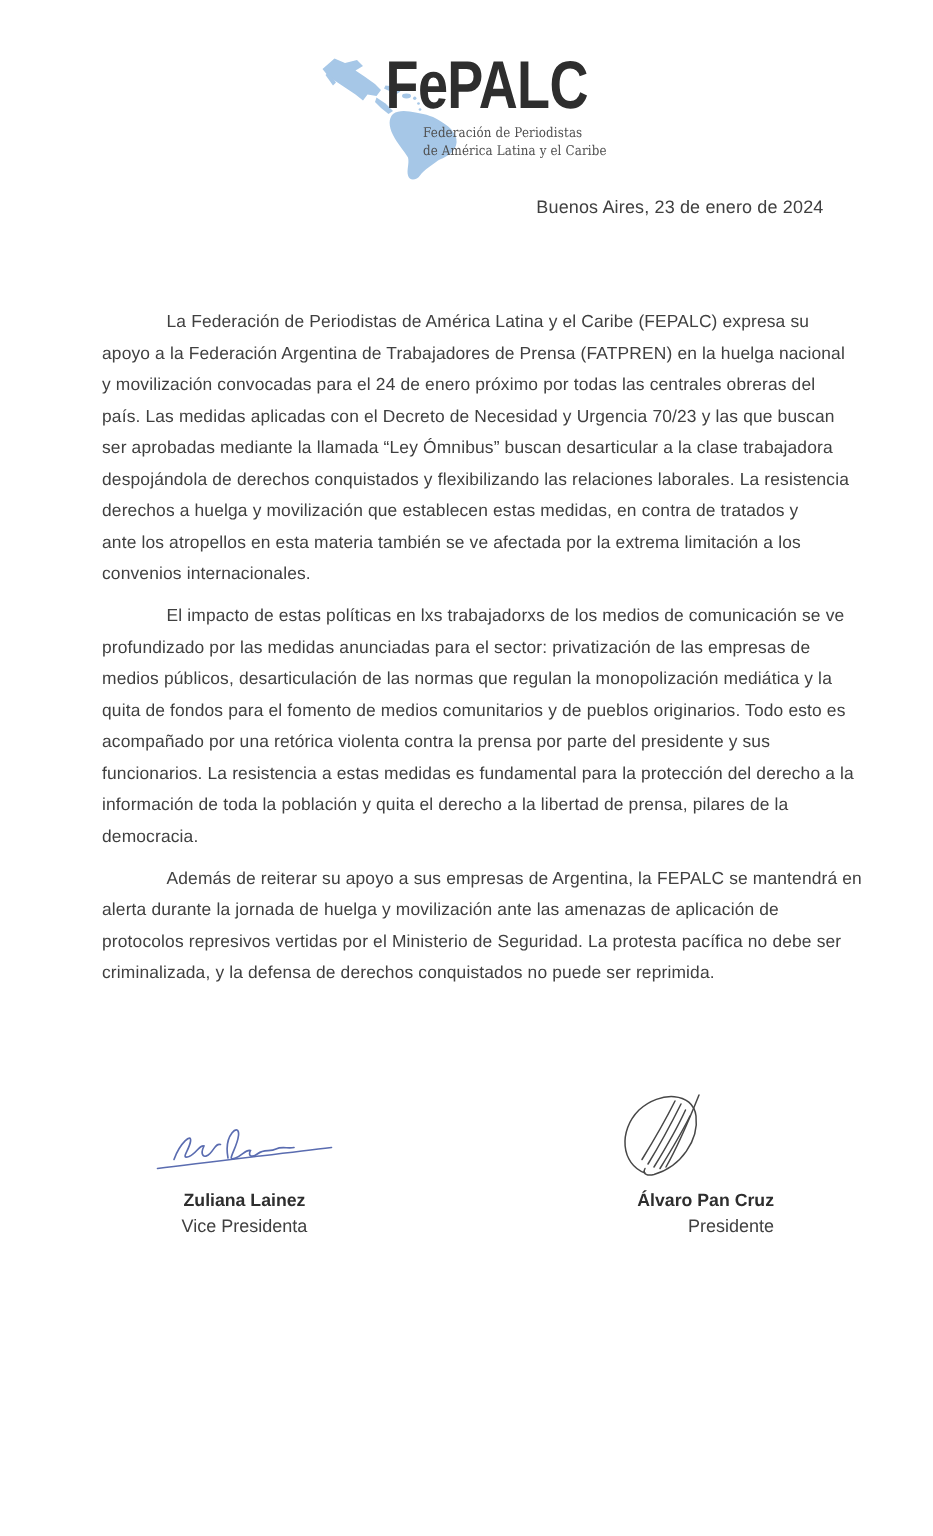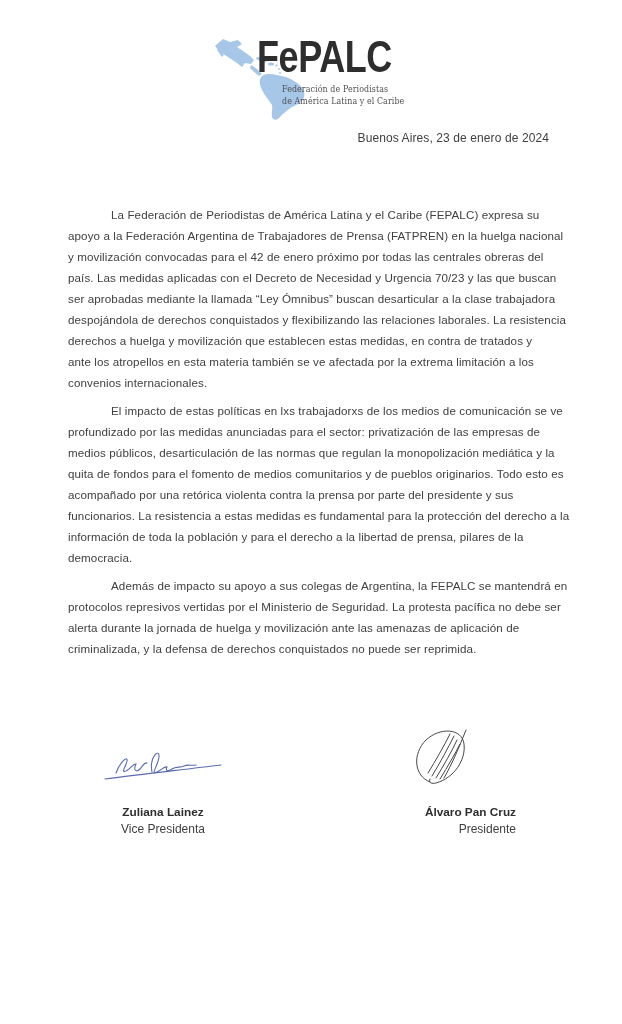--- a/index.html
+++ b/index.html
@@ -36,21 +36,21 @@
   }
   .indent{padding-left:43px;}
   .closing{margin-top:21px;}
 
   
   .sig-block{position:absolute;top:728px;width:150px;text-align:center;}
   .sig-left{left:88px;}
   .sig-right{left:366px;text-align:right;}
   .sig-art{position:relative;height:62px;}
   .sig-art svg{position:absolute;bottom:4px;left:50%;transform:translateX(-50%);}
-  .sig-name{font-weight:bold;font-size:11.8px;line-height:17px;color:#2e2e2e;margin-top:14px;}
+  .sig-name{font-weight:bold;font-size:11.8px;line-height:17px;color:#2e2e2e;margin-top:2px;}
   .sig-title{font-size:12px;line-height:17px;color:#404040;}
 </style>
 </head>
 <body>
 
 <div class="page">
 
   <div class="logo">
     <svg class="map" viewBox="0 0 98 89" aria-hidden="true">
       <g fill="#a6c7e7" stroke="none">
@@ -77,42 +77,42 @@
       <div>de América Latina y el Caribe</div>
     </div>
   </div>
 
   <div class="date">Buenos Aires, 23 de enero de 2024</div>
 
   <div class="body">
     <div class="para">
       <div class="line indent">La Federación de Periodistas de América Latina y el Caribe (FEPALC) expresa su</div>
       <div class="line">apoyo a la Federación Argentina de Trabajadores de Prensa (FATPREN) en la huelga nacional</div>
-      <div class="line">y movilización convocadas para el 42 de enero próximo por todas las centrales obreras del</div>
+      <div class="line">y movilización convocadas para el 24 de enero próximo por todas las centrales obreras del</div>
       <div class="line">país. Las medidas aplicadas con el Decreto de Necesidad y Urgencia 70/23 y las que buscan</div>
       <div class="line">ser aprobadas mediante la llamada “Ley Ómnibus” buscan desarticular a la clase trabajadora</div>
       <div class="line">despojándola de derechos conquistados y flexibilizando las relaciones laborales. La resistencia</div>
       <div class="line">derechos a huelga y movilización que establecen estas medidas, en contra de tratados y</div>
       <div class="line">ante los atropellos en esta materia también se ve afectada por la extrema limitación a los</div>
       <div class="line">convenios internacionales.</div>
     </div>
     <div class="para">
       <div class="line indent">El impacto de estas políticas en lxs trabajadorxs de los medios de comunicación se ve</div>
       <div class="line">profundizado por las medidas anunciadas para el sector: privatización de las empresas de</div>
       <div class="line">medios públicos, desarticulación de las normas que regulan la monopolización mediática y la</div>
       <div class="line">quita de fondos para el fomento de medios comunitarios y de pueblos originarios. Todo esto es</div>
       <div class="line">acompañado por una retórica violenta contra la prensa por parte del presidente y sus</div>
       <div class="line">funcionarios. La resistencia a estas medidas es fundamental para la protección del derecho a la</div>
-      <div class="line">información de toda la población y para el derecho a la libertad de prensa, pilares de la</div>
+      <div class="line">información de toda la población y quita el derecho a la libertad de prensa, pilares de la</div>
       <div class="line">democracia.</div>
     </div>
     <div class="para">
-      <div class="line indent">Además de impacto su apoyo a sus colegas de Argentina, la FEPALC se mantendrá en</div>
+      <div class="line indent">Además de reiterar su apoyo a sus empresas de Argentina, la FEPALC se mantendrá en</div>
+      <div class="line">alerta durante la jornada de huelga y movilización ante las amenazas de aplicación de</div>
       <div class="line">protocolos represivos vertidas por el Ministerio de Seguridad. La protesta pacífica no debe ser</div>
-      <div class="line">alerta durante la jornada de huelga y movilización ante las amenazas de aplicación de</div>
       <div class="line">criminalizada, y la defensa de derechos conquistados no puede ser reprimida.</div>
     </div>
   </div>
 
   <div class="sig-block sig-left">
     <div class="sig-art">
       <svg width="126" height="44" viewBox="0 0 126 44" aria-hidden="true">
         <g fill="none" stroke="#5a6cb0" stroke-width="1.1" stroke-linecap="round">
           <path d="M5,37 C 35,33 80,28 121,23"></path>
           <path d="M16,31 C 20,20 28,13 27,19 C 26,25 20,31 26,29 C 31,27 33,21 36,22 C 33,28 36,31 40,27 C 43,24 44,20 47,21"></path>

